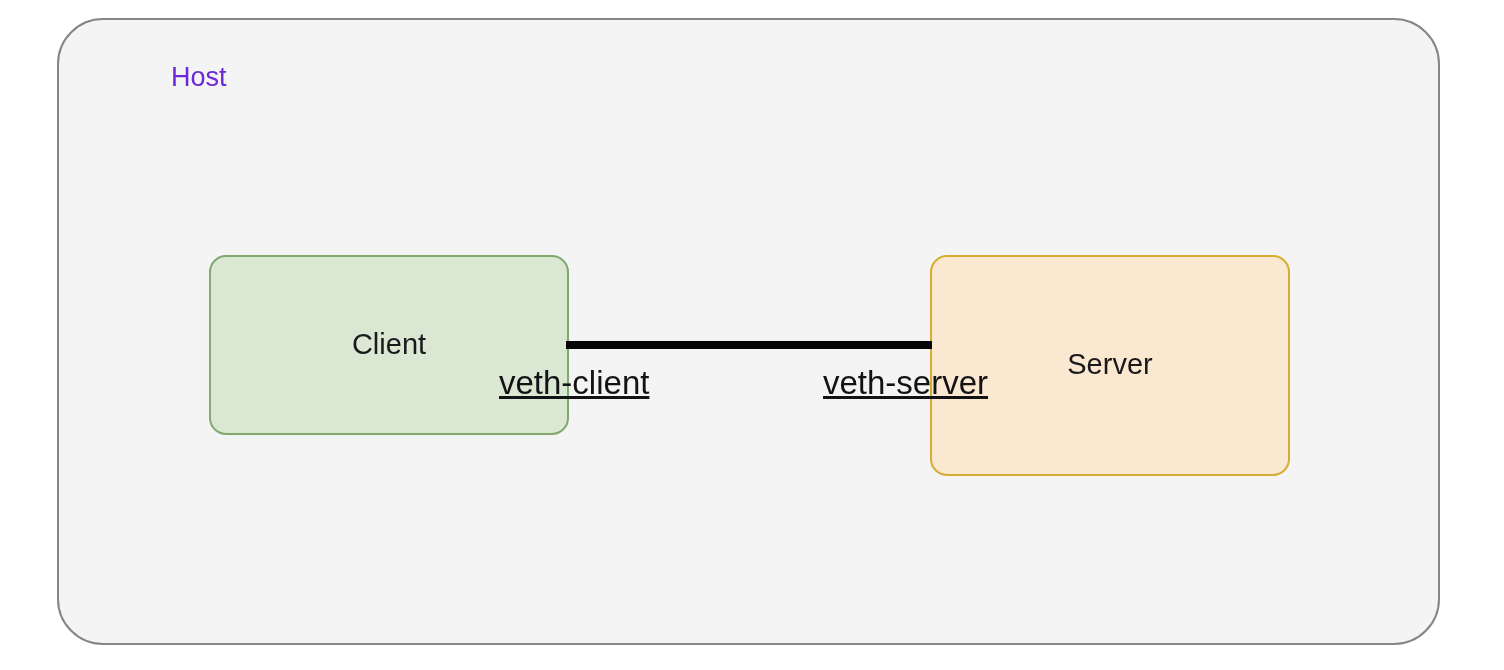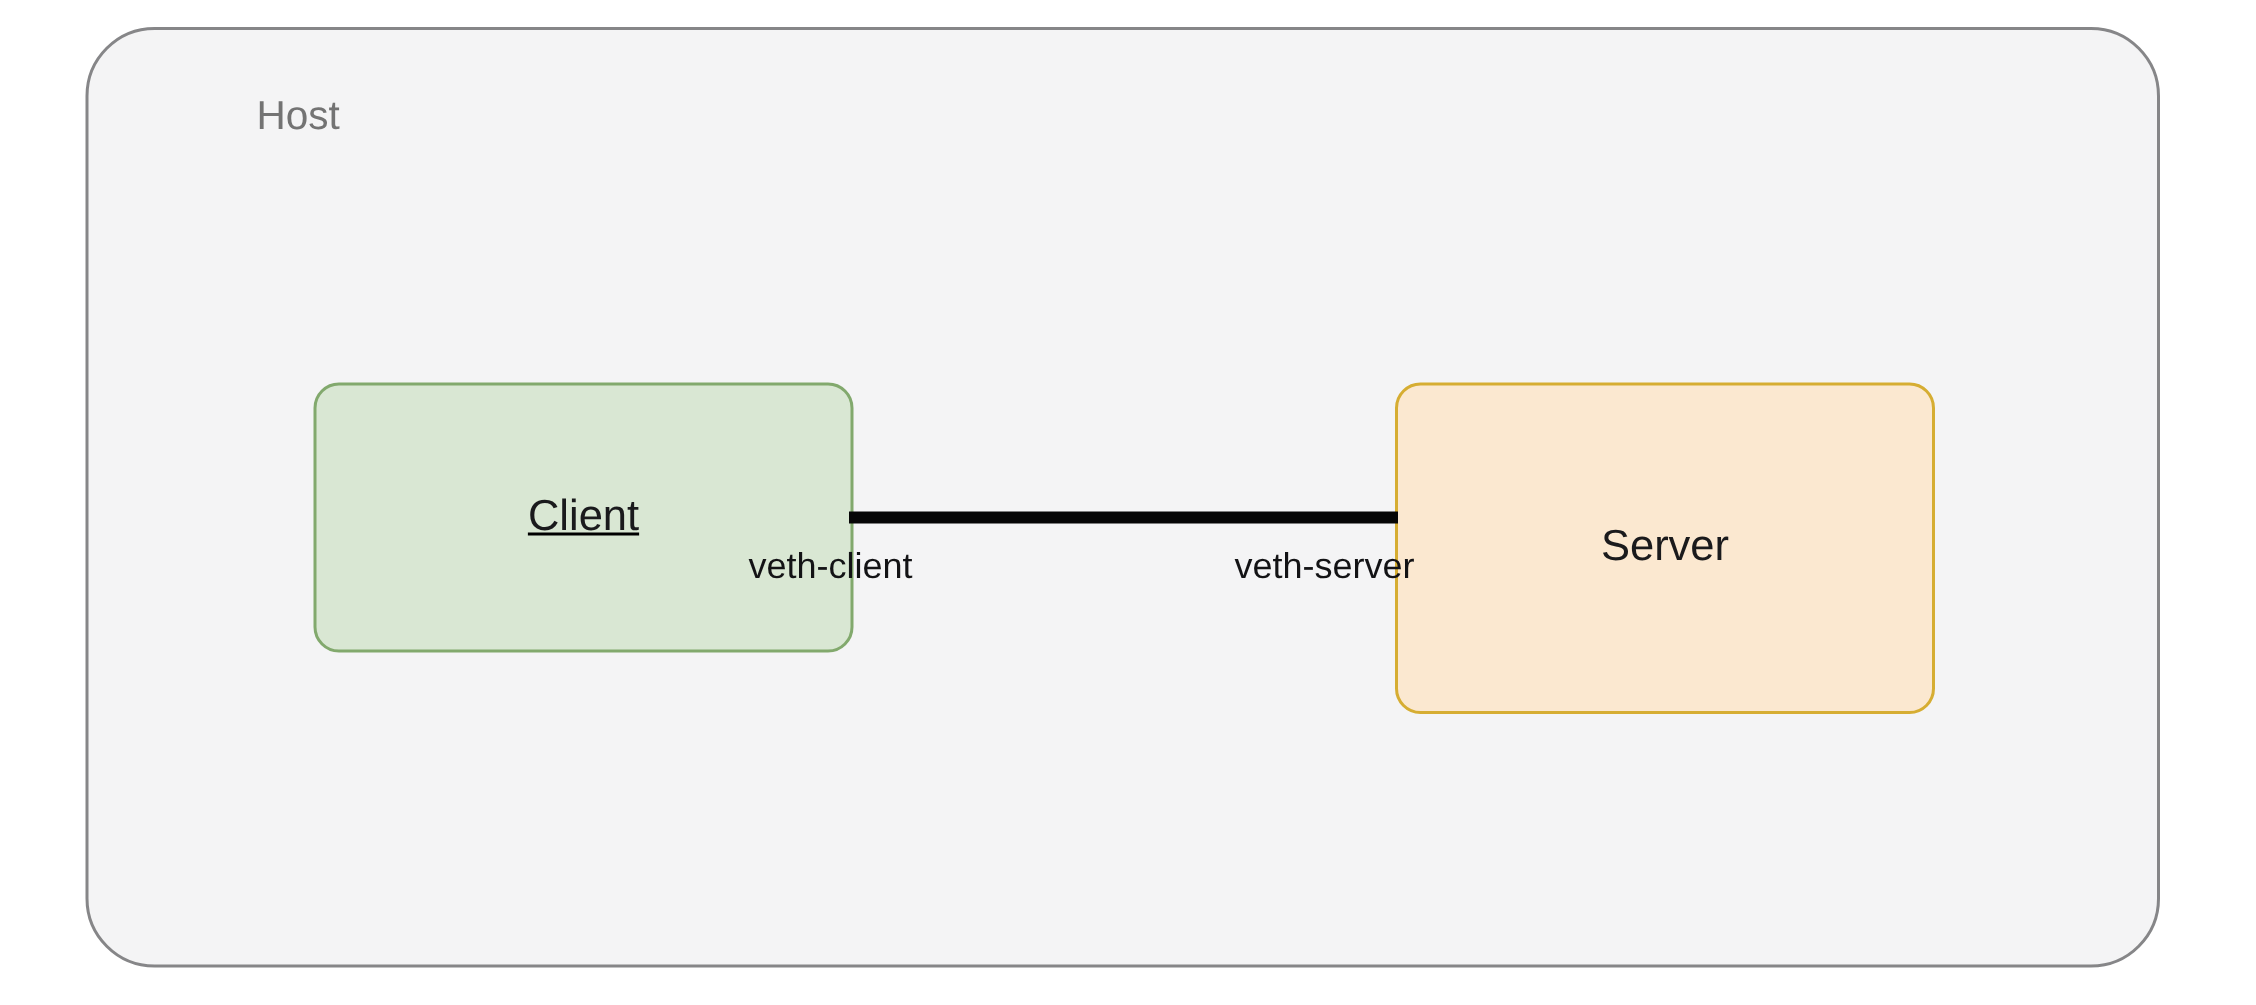--- a/index.html
+++ b/index.html
@@ -34,21 +34,21 @@
     border: 2px solid #868688;
     border-radius: 46px;
   }
 
   .host-label {
     position: absolute;
     left: 112px;
     top: 44px;
     font-size: 27px;
     line-height: 1;
-    color: #737373;
+    color: #6d28d9;
     white-space: nowrap;
   }
 
   
   .node {
     position: absolute;
     box-sizing: border-box;
     border-radius: 17px;
     display: flex;
     align-items: center;
@@ -64,21 +64,20 @@
     top: -1px;
   }
 
   .node-client {
     left: 209px;
     top: 255px;
     width: 360px;
     height: 180px;
     background: #d9e7d3;
     border: 2px solid #82a96d;
-    text-decoration: underline;
   }
 
   .node-server {
     left: 930px;
     top: 255px;
     width: 360px;
     height: 221px;
     background: #fbe8d0;
     border: 2px solid #d6ad32;
   }
@@ -89,25 +88,26 @@
     left: 566px;
     top: 341px;
     width: 366px;
     height: 8px;
     background: #060606;
   }
 
   
   .edge-label {
     position: absolute;
-    font-size: 24px;
+    font-size: 33px;
     line-height: 1;
     color: #131315;
     white-space: nowrap;
     top: 366px;
+    text-decoration: underline;
   }
 
   .edge-label-client { left: 499px; }
   .edge-label-server { left: 823px; }
 </style>
 </head>
 <body>
 
 <div id="canvas">
 

